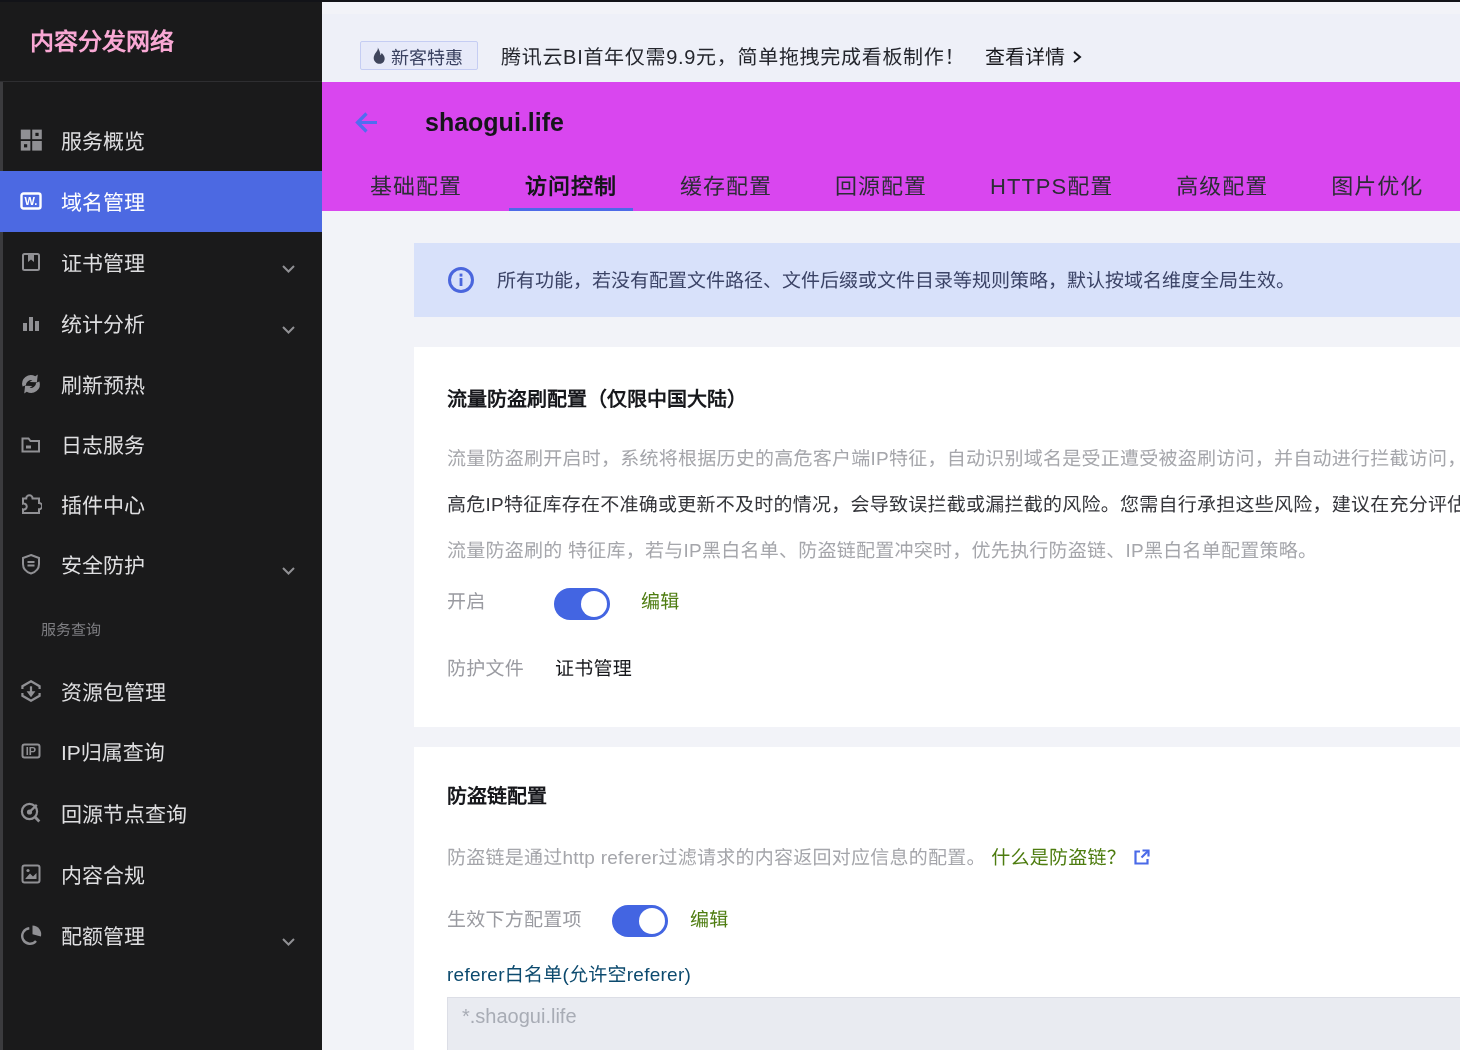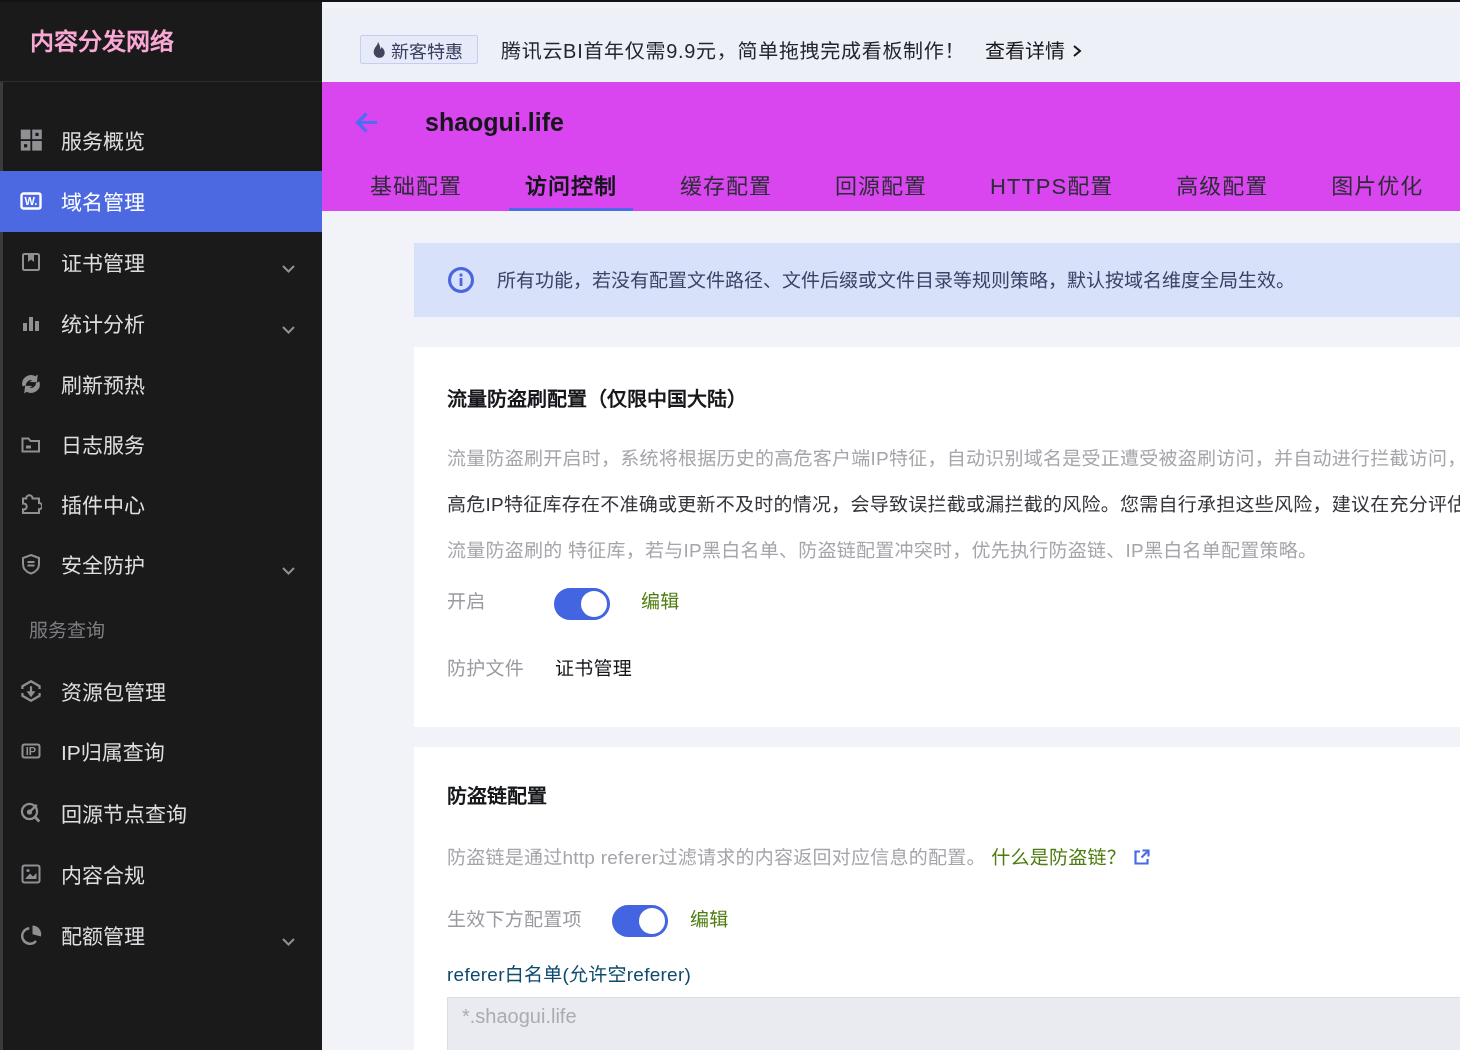--- a/index.html
+++ b/index.html
@@ -11,25 +11,25 @@
 
 #topstrip { left:0; top:0; width:1460px; height:2px; background:#121318; }
 
 
 #sidebar { left:0; top:2px; width:322px; height:1048px; background:#1a1a1b; }
 #sidebar .scrollbar { position:absolute; left:0; top:80px; width:3px; height:968px; background:#3b3b3e; }
 #sbhead { height:80px; line-height:80px; padding-left:30px; font-size:24px; font-weight:bold; color:#f9a8d4; border-bottom:1px solid #2e2e31; }
 .mitem { position:relative; height:61px; display:flex; align-items:center; padding-left:20px; font-size:21px; color:#dfdfe1; }
 .mitem .mic { width:22px; height:22px; margin-right:19px; flex:none; }
 .mitem.sel { background:#4c69e2; color:#ffffff; }
-.mlabel { height:67px; display:flex; align-items:center; padding-left:29px; font-size:19px; color:#7e7e82; }
+.mlabel { height:67px; display:flex; align-items:center; padding-left:41px; font-size:15px; color:#7e7e82; }
 .chev { position:absolute; right:26px; top:50%; margin-top:-6px; width:15px; height:12px; }
 
 
-#banner { left:322px; top:8px; width:1138px; height:80px; background:#eef0f8;padding-left:40px; }
+#banner { left:322px; top:14px; width:1138px; height:80px; background:#eef0f8;padding-left:40px; }
 #badge { position:absolute; left:38px; top:27px; height:29px; background:#e7eaf9; border:1px solid #c5cdf3; border-radius:2px; display:flex; align-items:center; padding:0 14px 0 10px; font-size:18px; color:#3a4160; }
 #badge svg { margin-right:5px; }
 #bannertext { position:absolute; left:179px; top:0; height:80px; line-height:86px; font-size:20px; color:#24262d; letter-spacing:0.7px; }
 #bannerlink { position:absolute; left:663px; top:0; height:80px; line-height:86px; font-size:20px; color:#16171c; }
 
 
 #whead { left:322px; top:82px; width:1138px; height:129px; background:#d946ef; }
 #backarrow { position:absolute; left:32px; top:28px; width:26px; height:26px; }
 #dtitle { position:absolute; left:103px; top:26px; font-size:25px; font-weight:bold; color:#15161a; }
 #tabs { position:absolute; left:32px; top:90px; display:flex; align-items:flex-start; }

